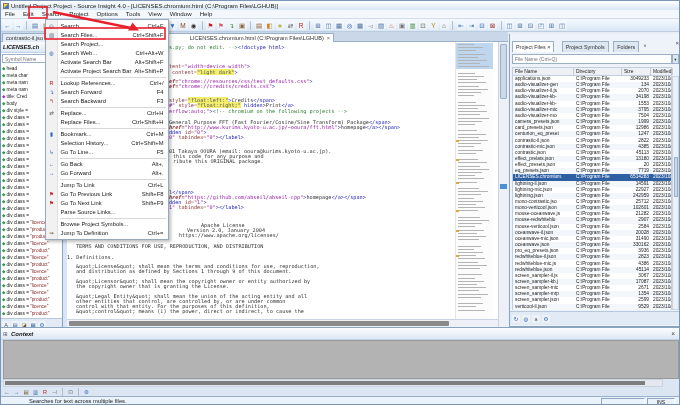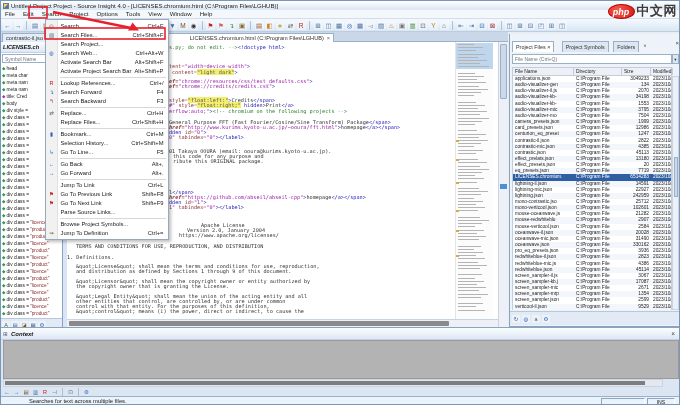--- a/index.html
+++ b/index.html
@@ -919,18 +919,14 @@
       </div>
     </div>
 
   <svg class="annot" width="680" height="405">
     <rect x="28" y="6" width="18" height="11" fill="none" stroke="#e8202c" stroke-width="1.6"></rect>
     <rect x="44" y="27" width="120" height="11" fill="none" stroke="#e8202c" stroke-width="1.6"></rect>
     <line x1="52" y1="11" x2="130" y2="27" stroke="#e8202c" stroke-width="2.4"></line>
     <polygon points="138,29.5 127,29.5 131.5,21.5" fill="#e8202c"></polygon>
   </svg>
 
-  <div class="watermark">
-    <span class="wmphp">php</span>
-    <span class="wmcn">中文网</span>
-  </div>
 
 </div>
 
 </body></html>

